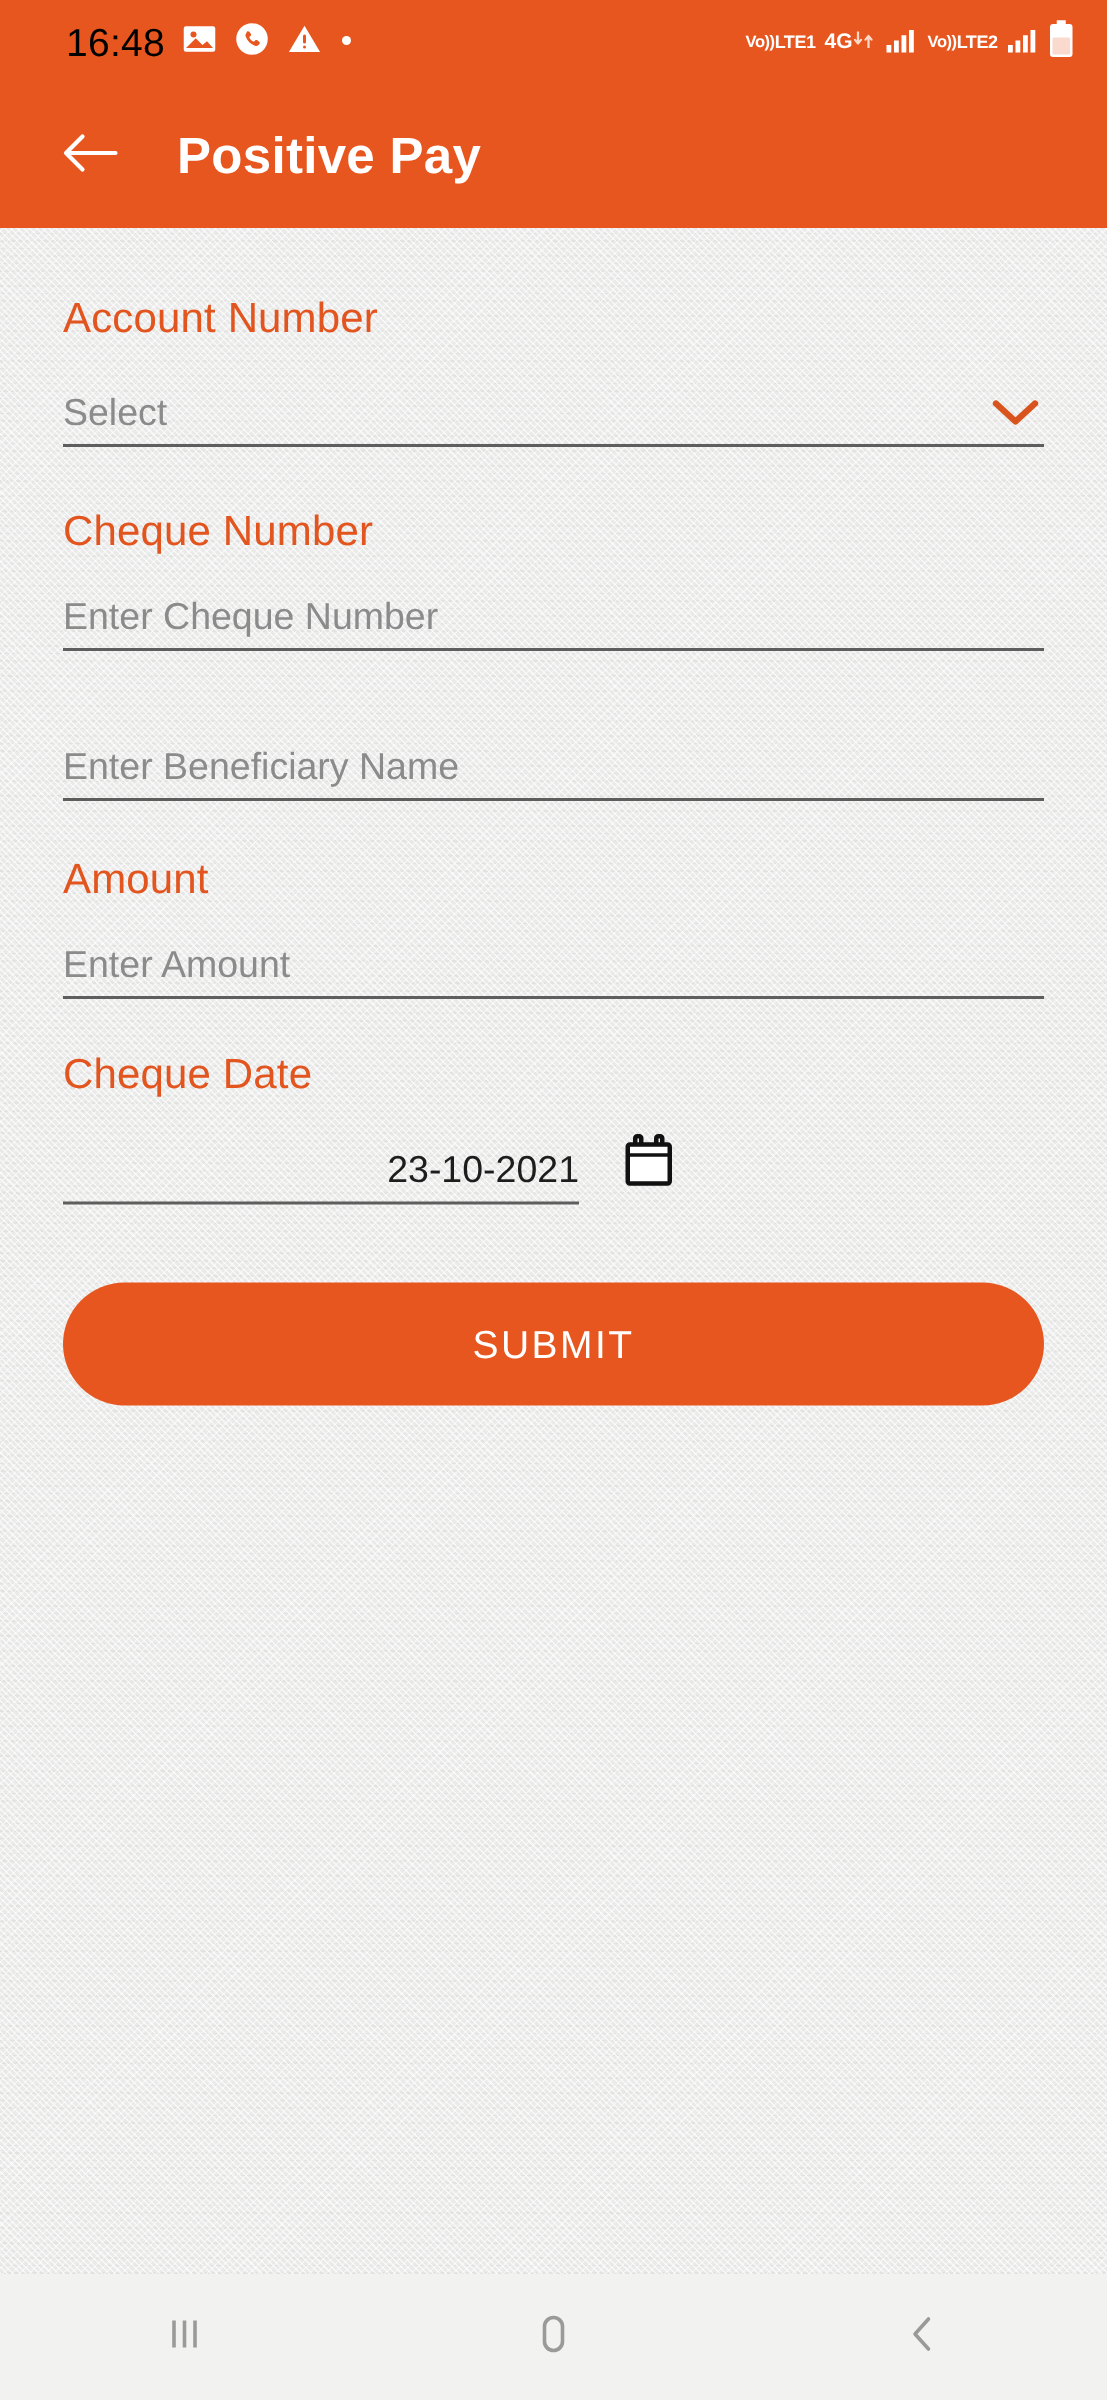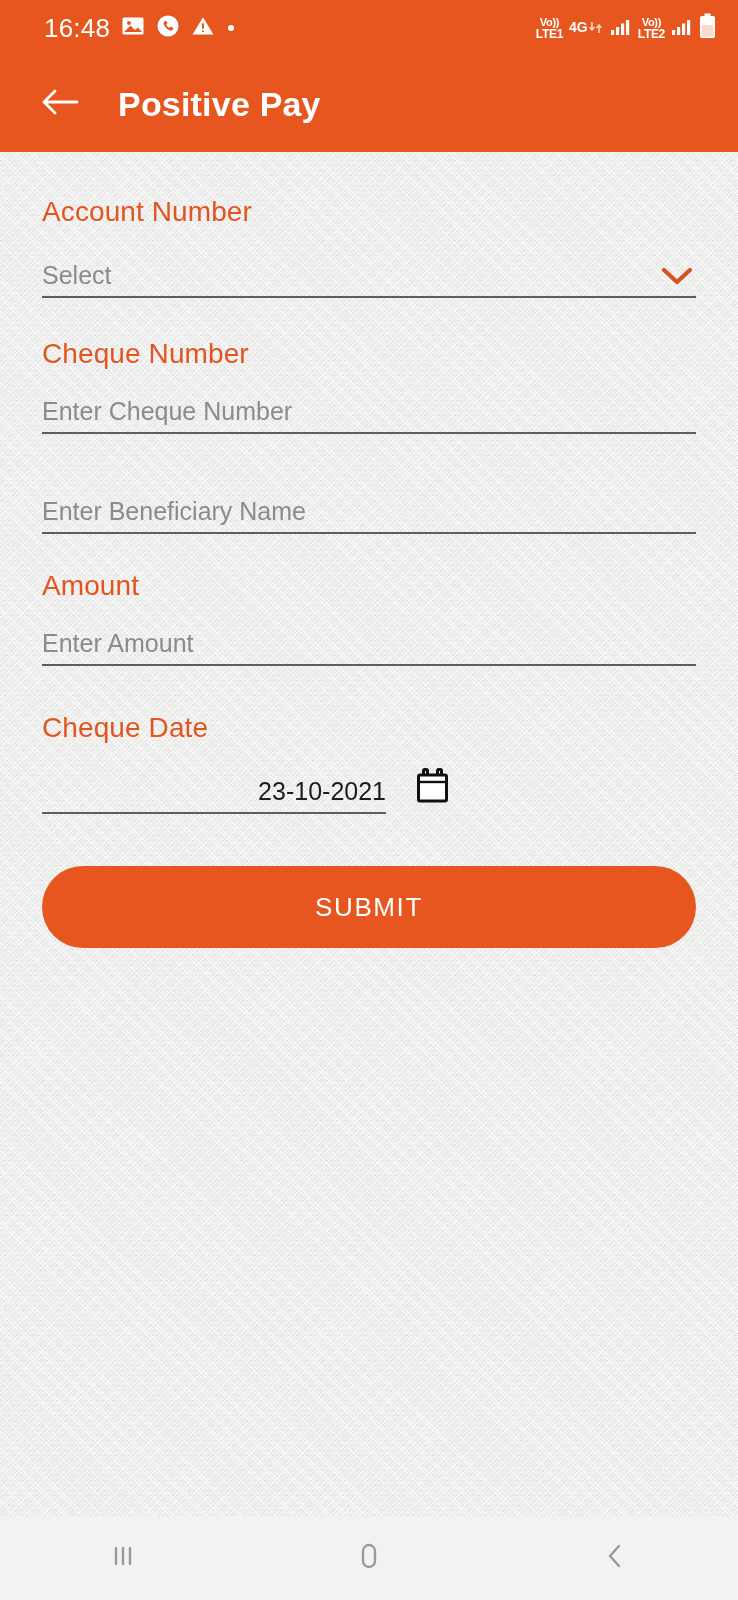--- a/index.html
+++ b/index.html
@@ -31,36 +31,36 @@
     padding: 0 22px 0 44px;
     box-sizing: border-box;
     flex: 0 0 auto;
   }
   .status-left {
     display: flex;
     align-items: center;
     gap: 11px;
   }
   .status-time {
-    color: #ffffff;
+    color: #000000;
     font-size: 26px;
     letter-spacing: 0.2px;
     line-height: 1;
   }
   .status-right {
     margin-left: auto;
     display: flex;
     align-items: center;
     gap: 6px;
   }
   .sb-icon { display: block; }
 
   .volte-block {
     display: flex;
-    flex-direction: column;
+    flex-direction: row;
     align-items: center;
     justify-content: center;
     line-height: 1;
   }
   .volte-top {
     color: #fff;
     font-size: 11px;
     font-weight: bold;
     letter-spacing: -0.3px;
   }
@@ -160,21 +160,21 @@
 
   .blk-cheque { padding-top: 40px; }
   .blk-cheque .field-row { margin-top: 18px; align-items: flex-end; }
 
   .blk-benef  { padding-top: 36px; }
   .blk-benef .field-row { margin-top: 18px; }
 
   .blk-amount { padding-top: 36px; }
   .blk-amount .field-row { margin-top: 18px; }
 
-  .blk-date   { padding-top: 46px; }
+  .blk-date   { padding-top: 34px; }
   .date-line {
     display: flex;
     align-items: flex-end;
     margin-top: 24px;
   }
   .date-input {
     width: 344px;
     border-bottom: 2px solid #5e5e5e;
     height: 46px;
     box-sizing: border-box;

